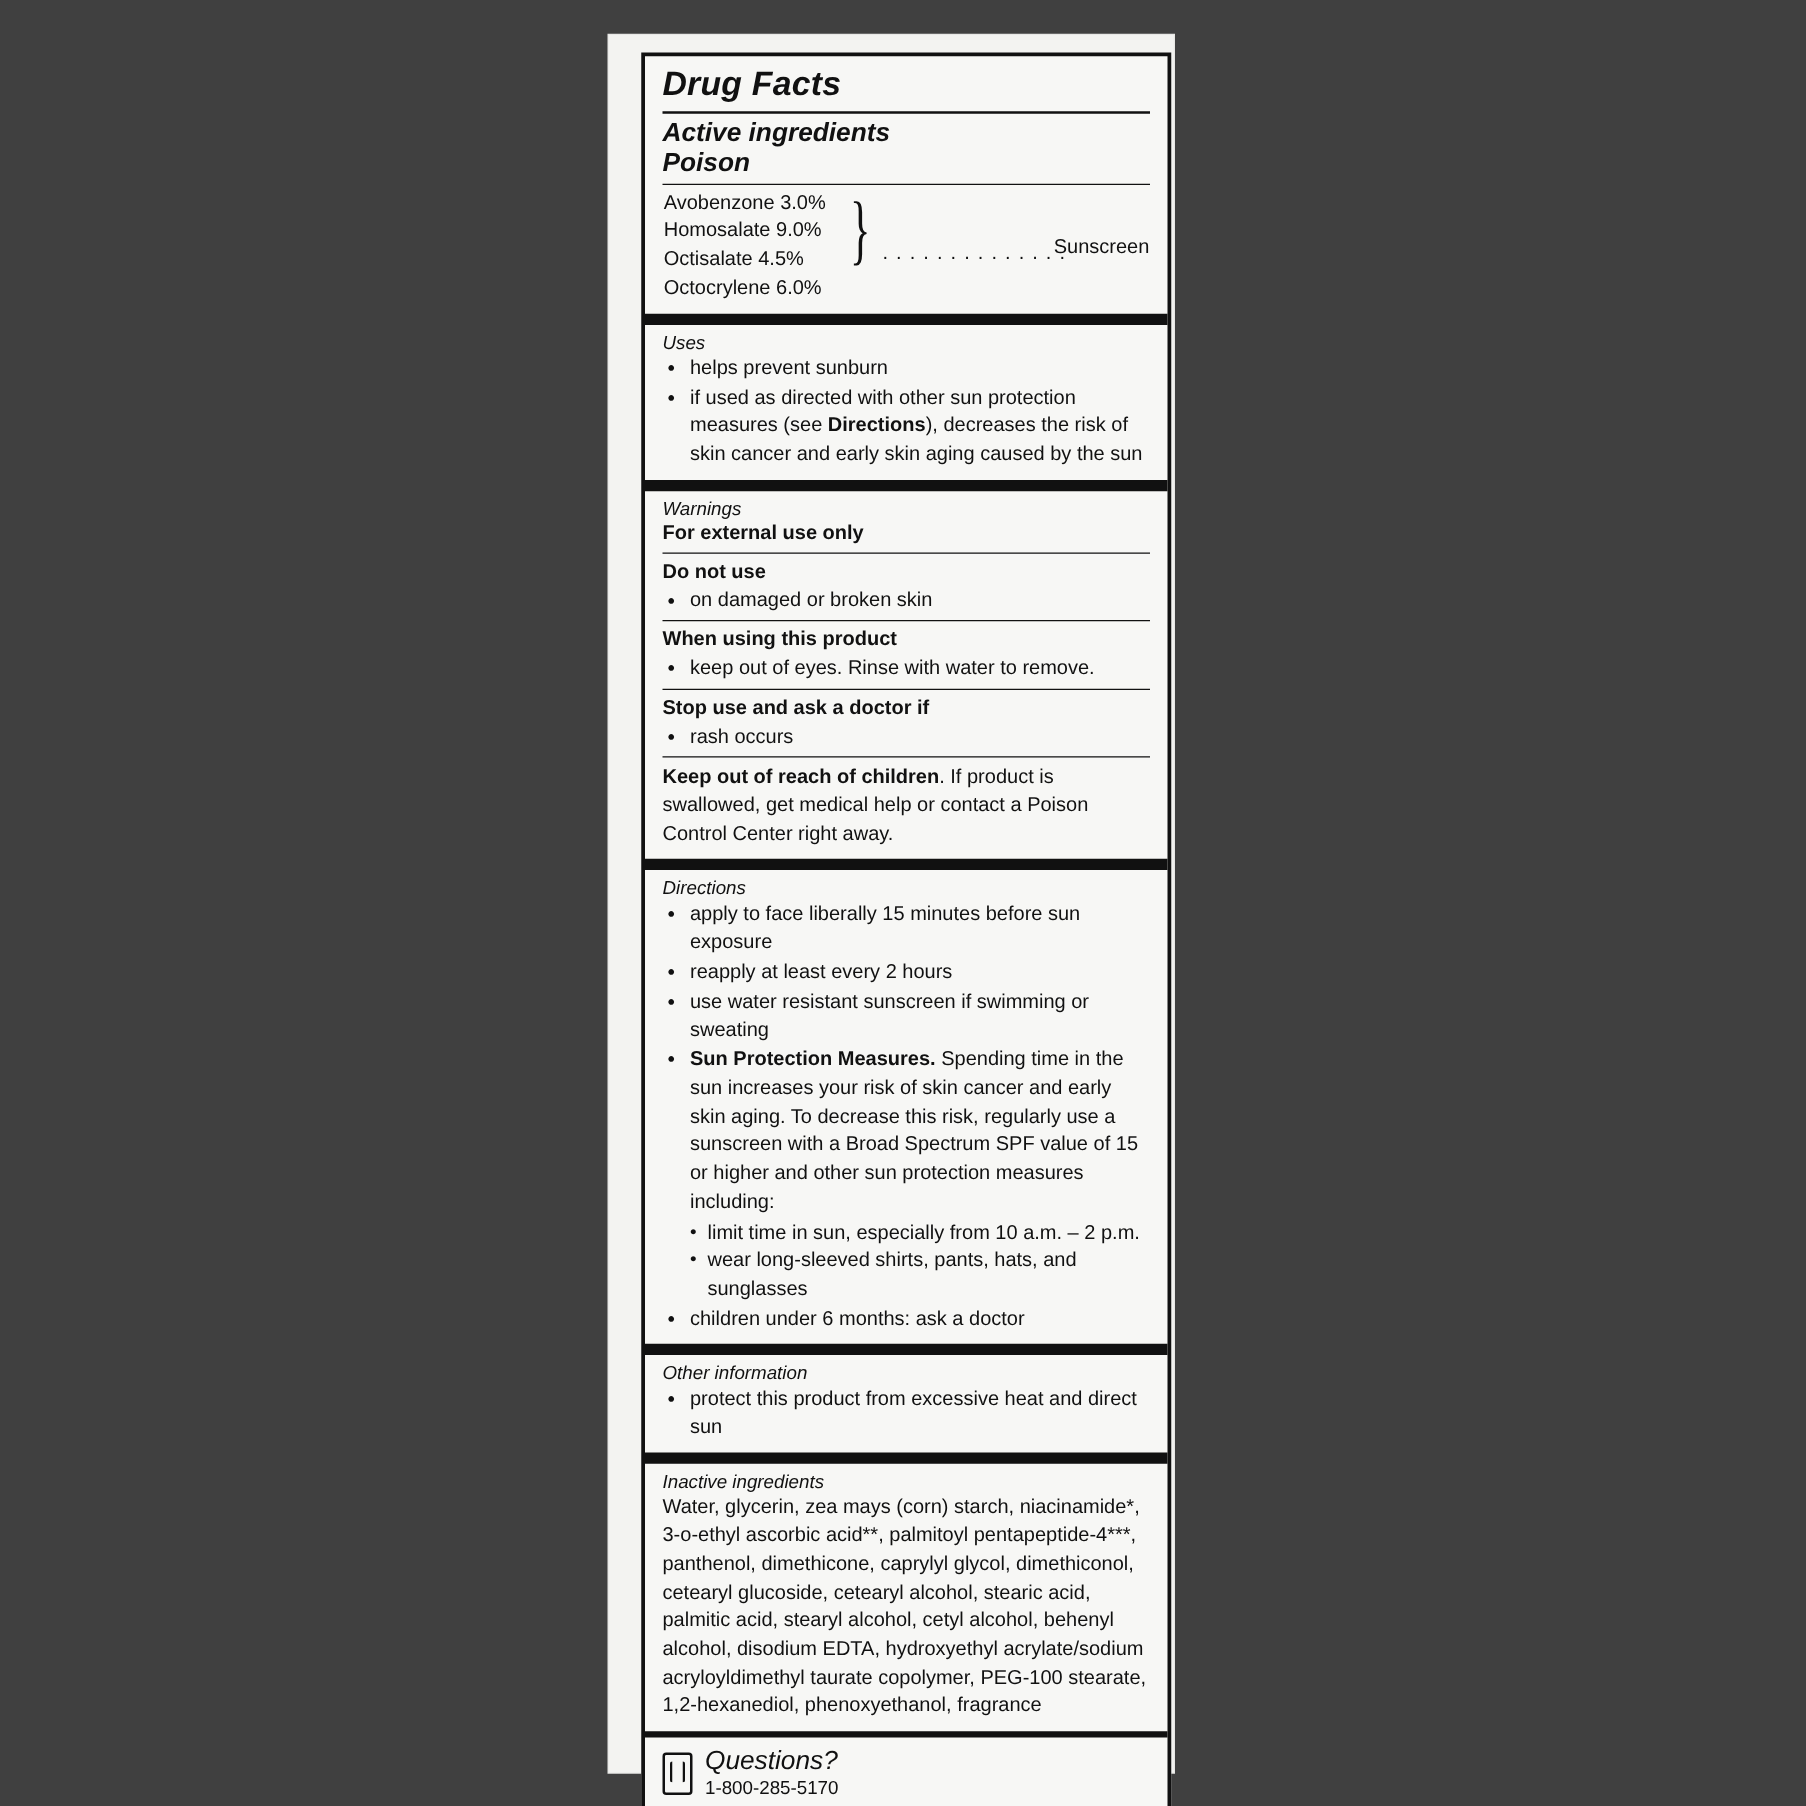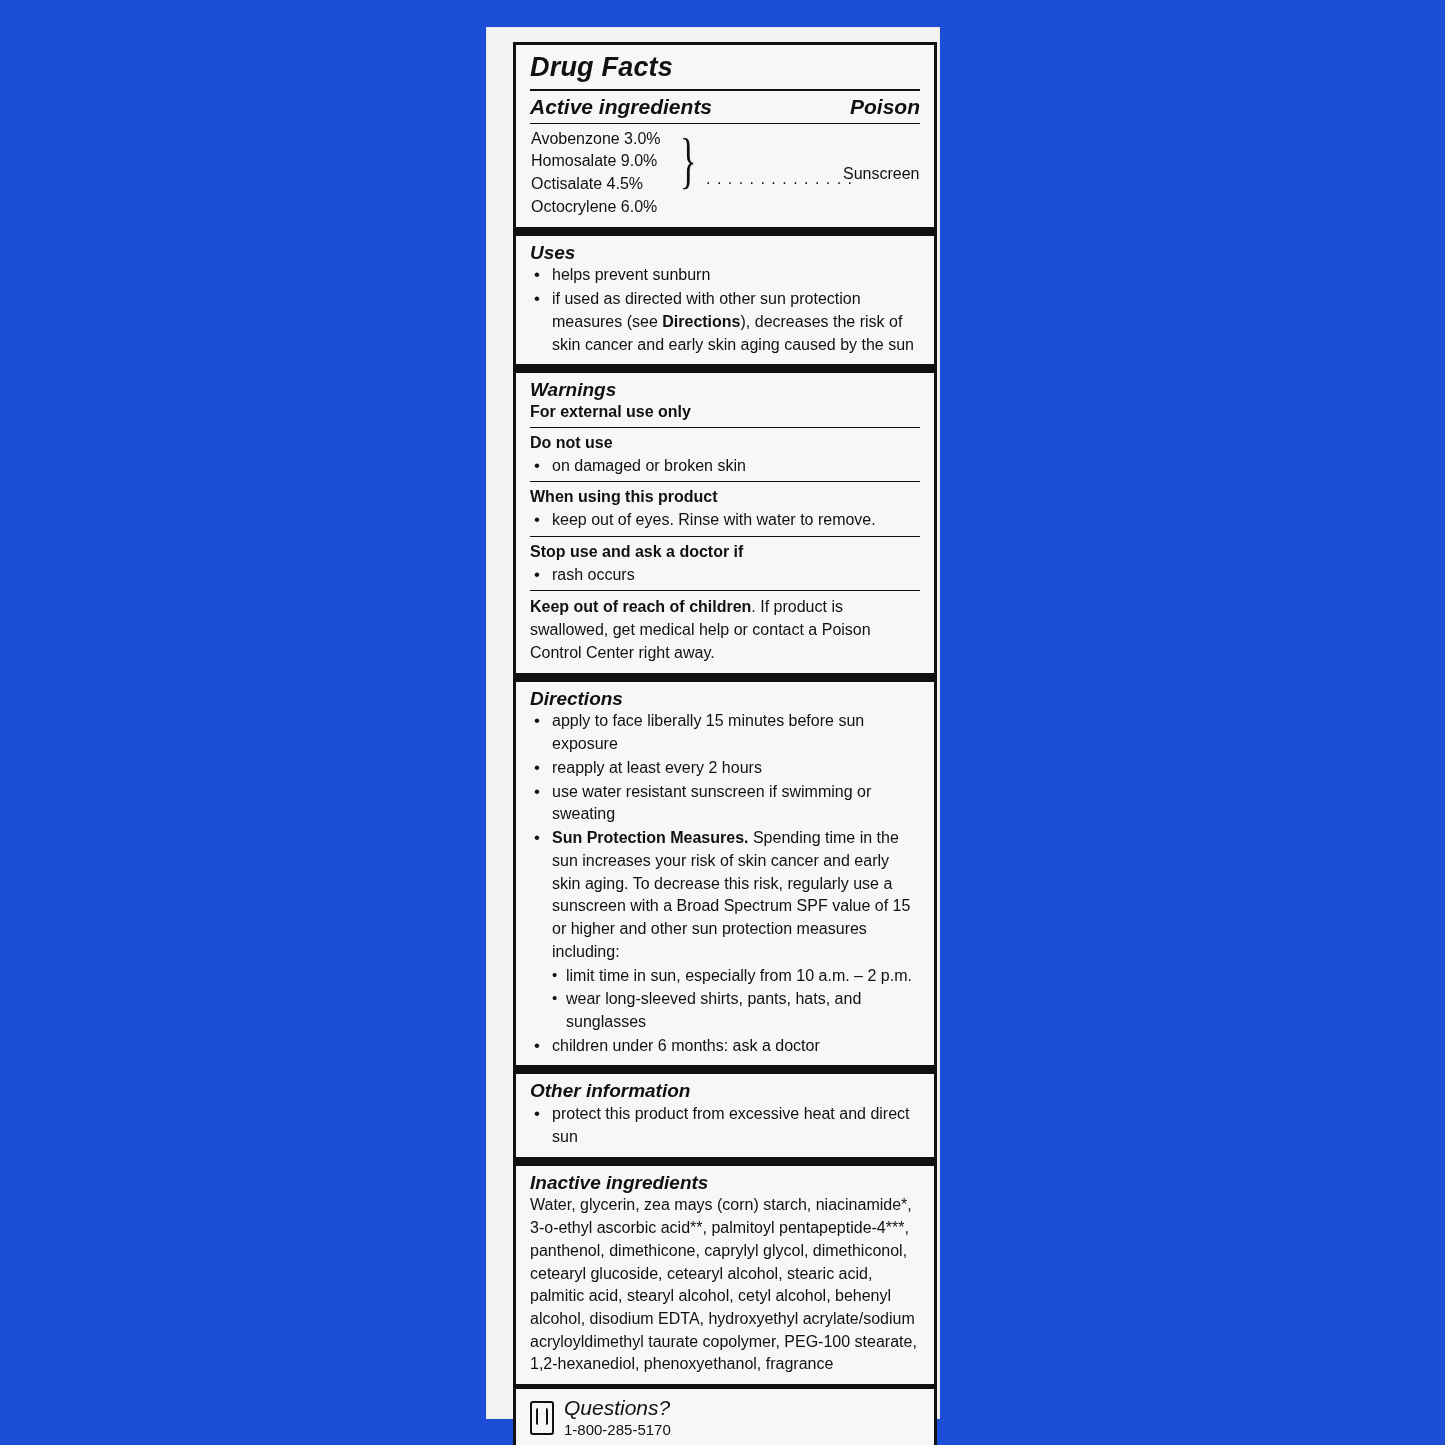--- a/index.html
+++ b/index.html
@@ -7,21 +7,21 @@
     padding: 0;
     width: 1445px;
     height: 1445px;
     background: #ffffff;
     font-family: "Liberation Sans", sans-serif;
   }
   #page {
     position: relative;
     width: 1445px;
     height: 1445px;
-    background: #1d4ed8;
+    background: #404040;
     overflow: hidden;
   }
   
   .package {
     position: absolute;
     left: 487px;
     top: 28px;
     width: 452px;
     height: 1390px;
     background: #f3f3f1;
@@ -64,37 +64,38 @@
     line-height: 1.1;
     padding: 8px 14px 4px 14px;
   }
   .rule-under-title {
     height: 0;
     border-bottom: 2.5px solid #111;
     margin: 2px 14px 0 14px;
   }
   .hdr-row {
     display: flex;
-    justify-content: space-between;
+    justify-content: center;
     align-items: baseline;
     font-size: 21px;
     font-style: italic;
     font-weight: bold;
     color: #111;
     padding: 4px 14px 2px 14px;
+    flex-direction: column;
   }
   .rule-under-hdr {
     height: 0;
     border-bottom: 1.6px solid #111;
     margin: 2px 14px 0 14px;
   }
   .sec-head {
-    font-size: 19px;
+    font-size: 15px;
     font-style: italic;
-    font-weight: bold;
+    font-weight: normal;
     color: #111;
     line-height: 1.15;
     margin-bottom: 1px;
   }
   .sub-head {
     font-size: 16px;
     font-weight: bold;
     color: #111;
     line-height: 1.3;
   }

